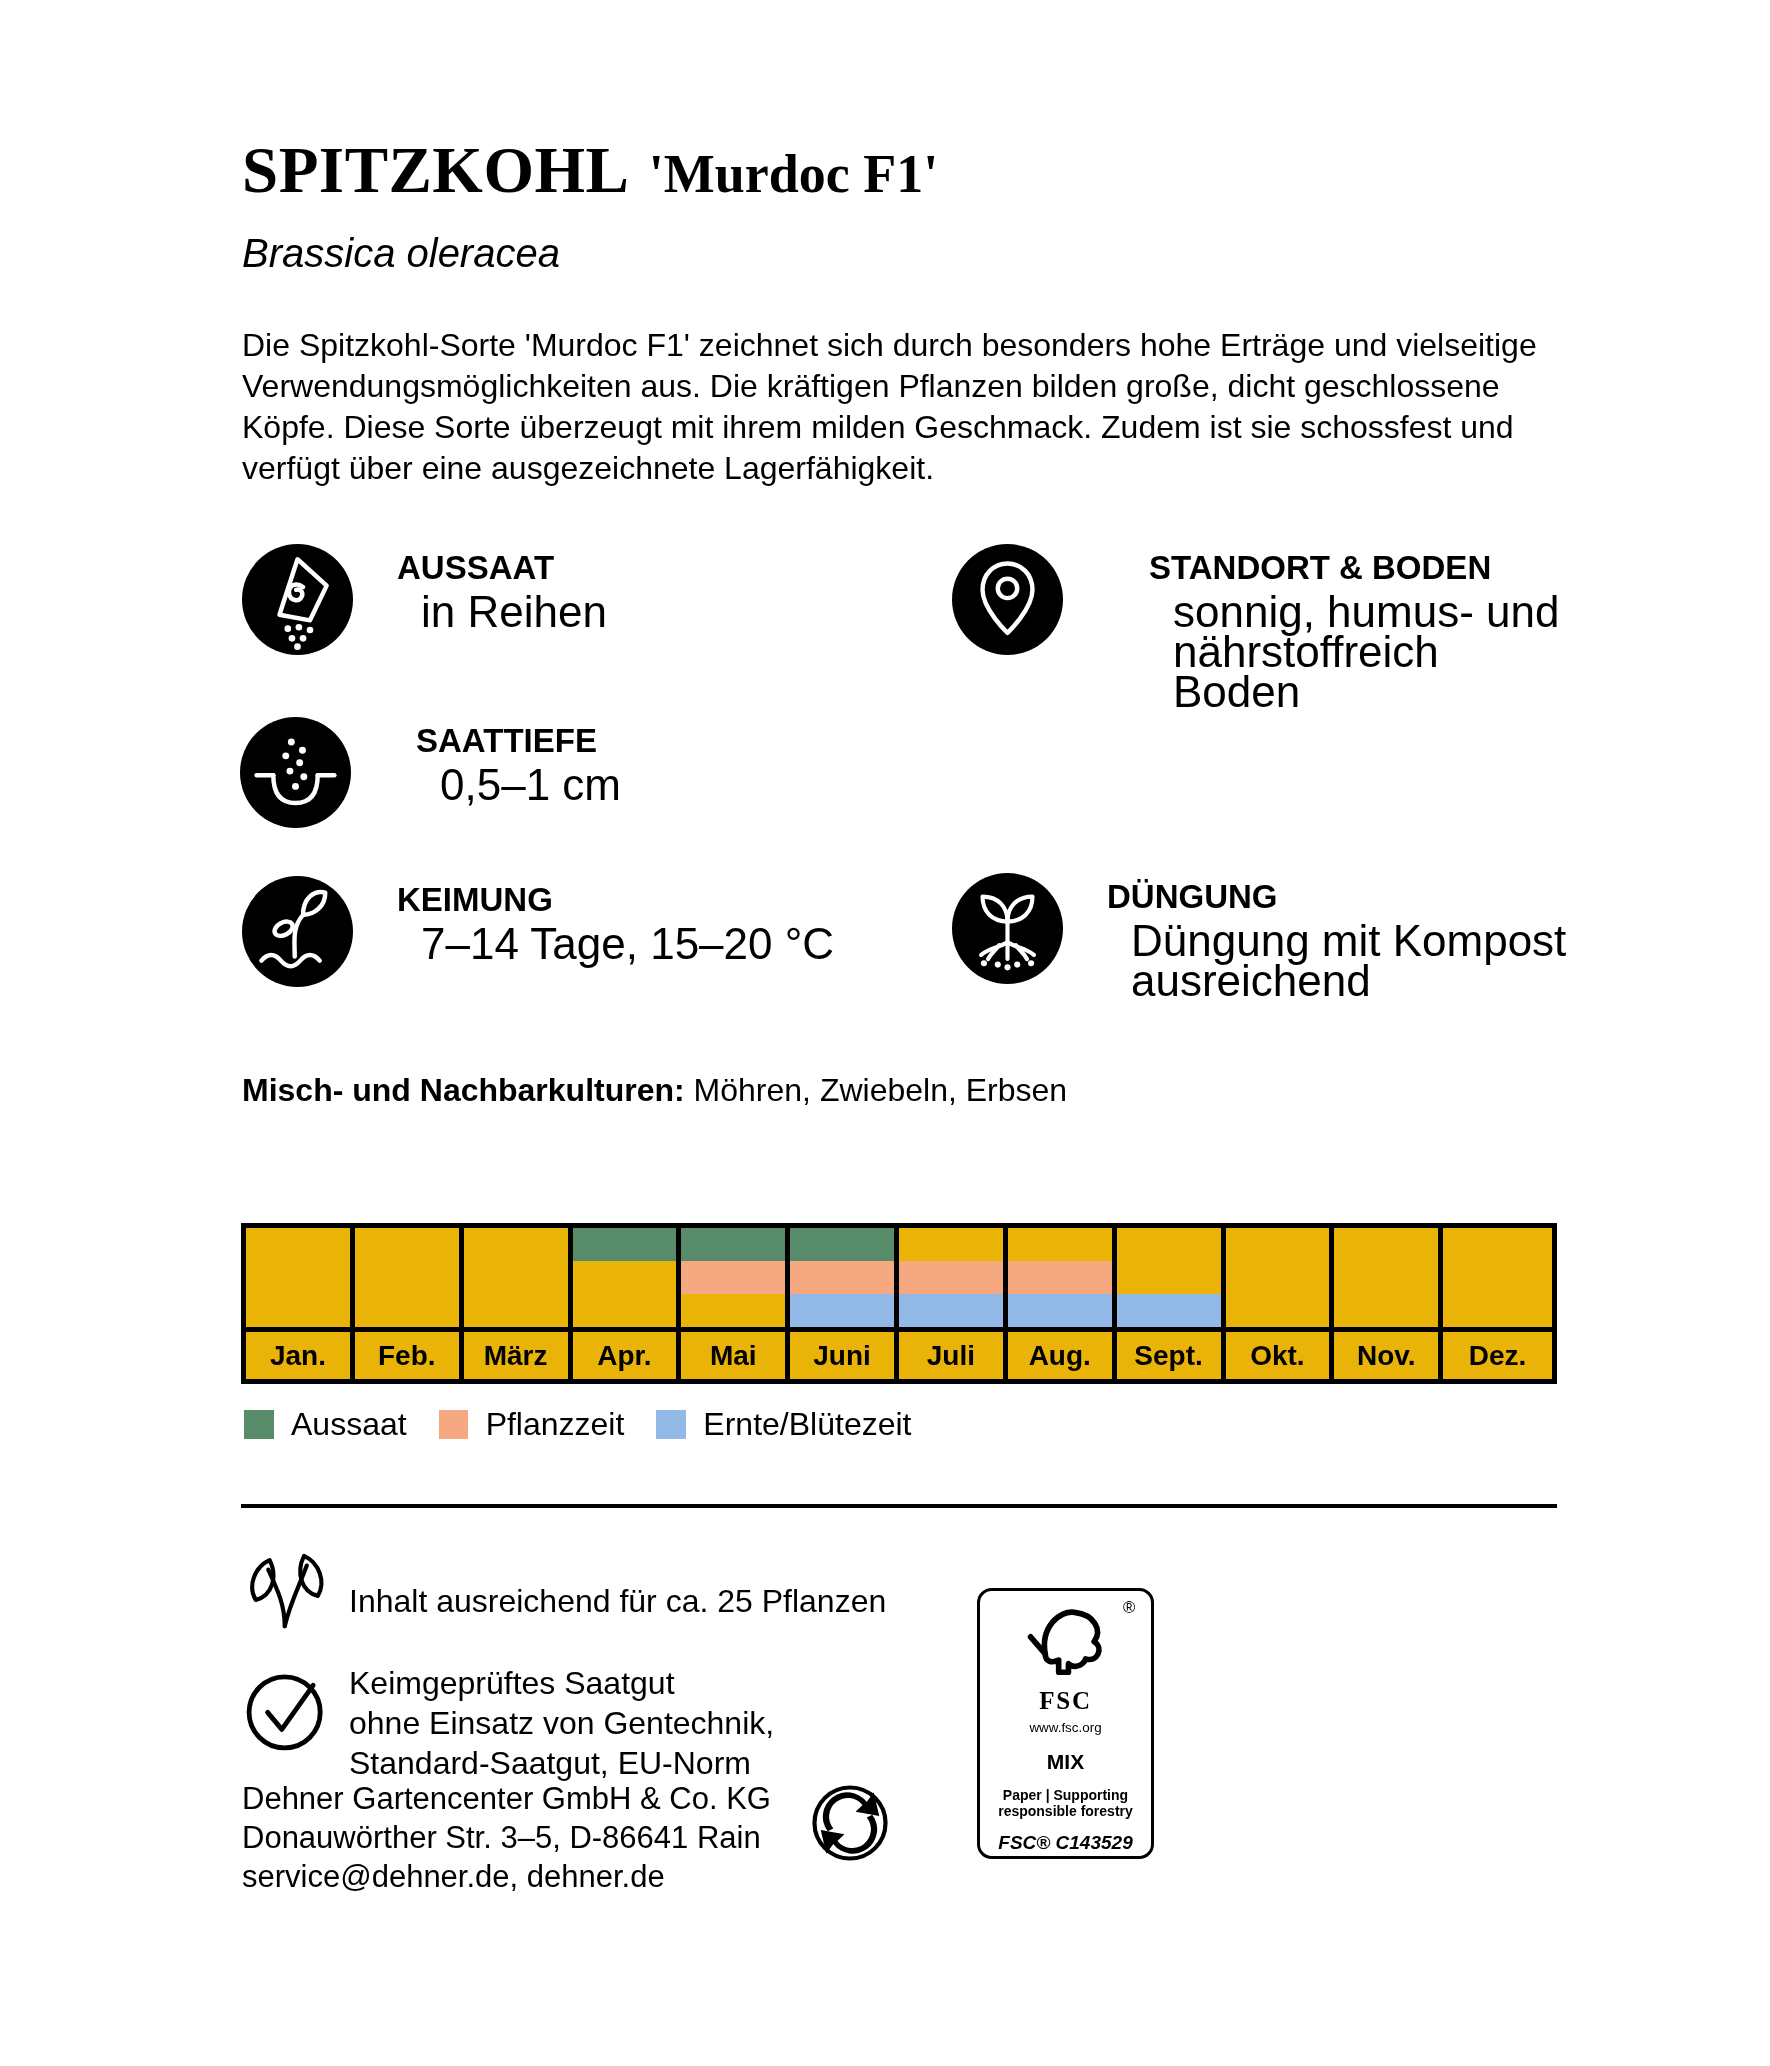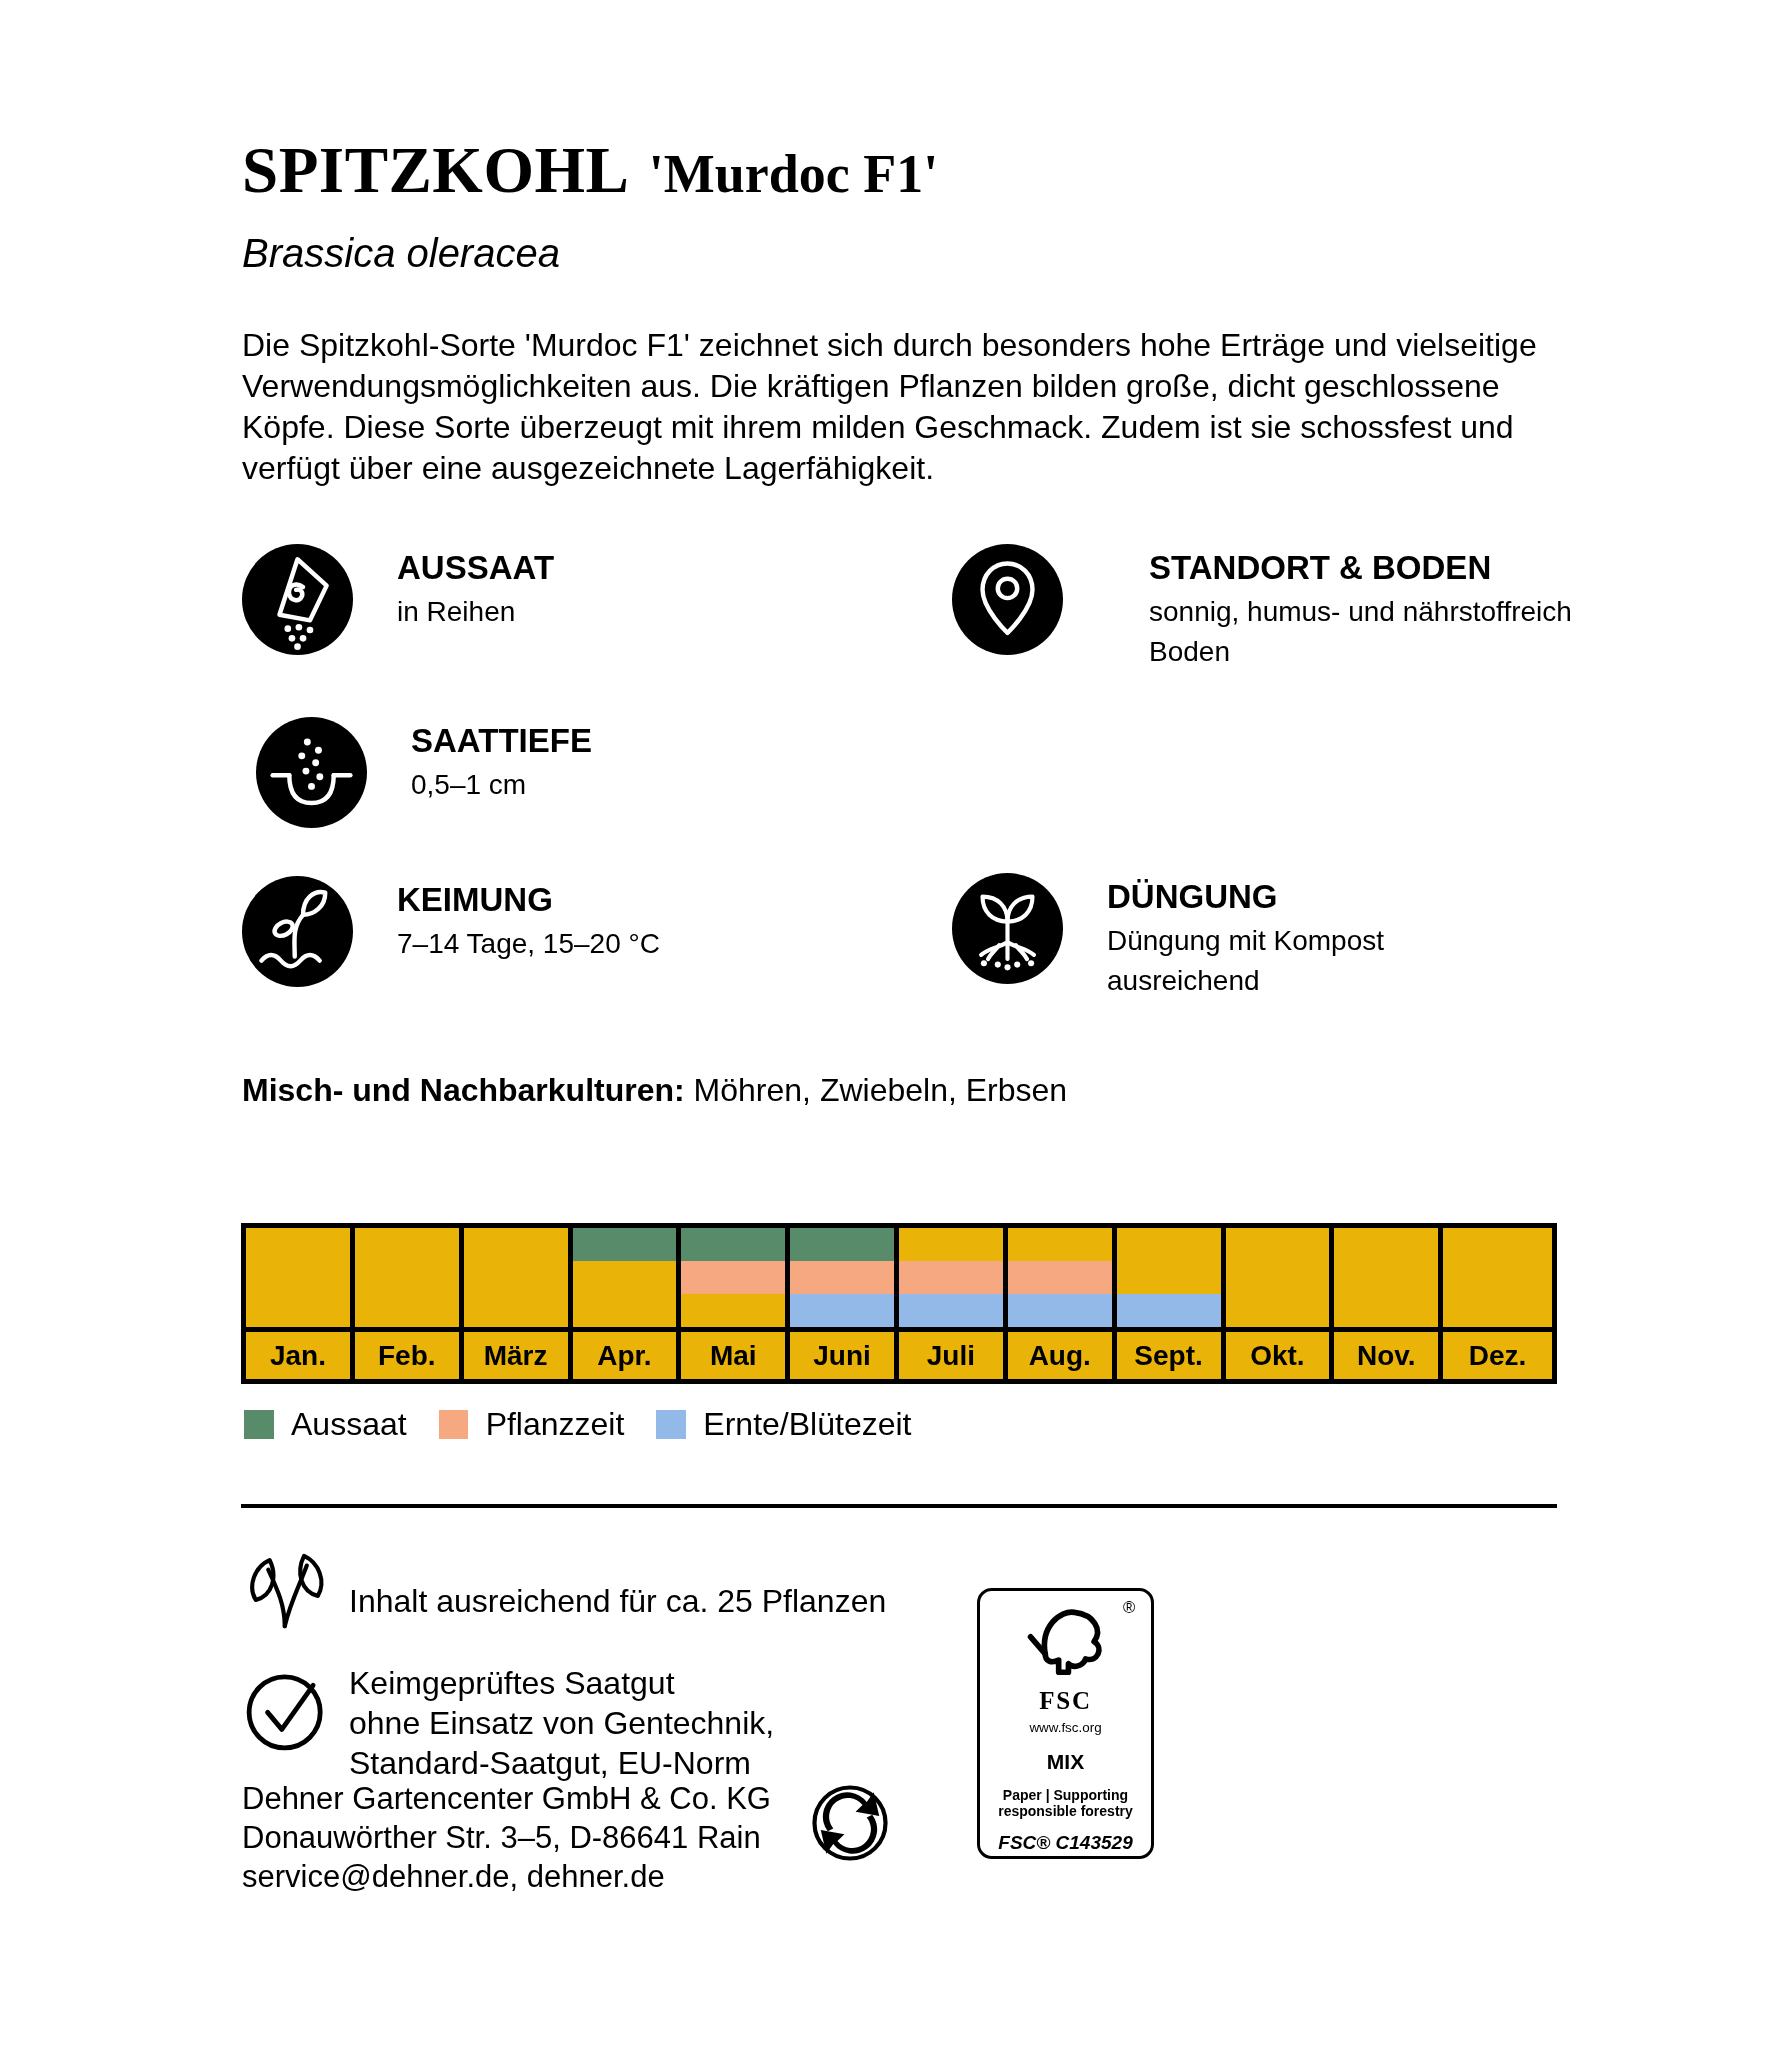--- a/index.html
+++ b/index.html
@@ -13,21 +13,21 @@
   #title-main{font-family:"Liberation Serif",serif;font-weight:bold;font-size:65px;letter-spacing:0.5px;}
   #title-cultivar{font-family:"Liberation Serif",serif;font-weight:bold;font-size:54px;margin-left:19.4px;}
   #botanical{left:242px;top:231px;font-size:40px;font-style:italic;}
   #description{left:242px;top:325px;font-size:32px;line-height:41px;}
 
   
   .info-item{display:flex;align-items:flex-start;}
   .info-icon{width:111px;height:111px;flex:0 0 111px;}
   .info-text{margin-left:44px;padding-top:4.6px;}
   .info-heading{font-size:33px;font-weight:bold;line-height:37px;margin-bottom:6.5px;}
-  .info-body{font-size:28px;line-height:40px;}
+  .info-body{font-size:44px;line-height:40px;margin-left:24px;}
 
   
   #companions{left:242px;top:1072px;font-size:32px;}
   #companions b{font-weight:bold;}
 
   
   #calendar{left:241px;top:1223px;width:1316px;border:5.5px solid #000;box-sizing:border-box;background:#eab308;}
   .band-row{display:grid;grid-template-columns:repeat(12,1fr);height:33px;}
   #calendar-month-row{display:grid;grid-template-columns:repeat(12,1fr);height:47px;border-top:5.5px solid #000;}
   .cal-cell{border-right:5.5px solid #000;box-sizing:border-box;}
@@ -89,21 +89,21 @@
           <circle cx="44" cy="68" r="2.4"></circle>
           <circle cx="40" cy="74" r="2.4"></circle>
       </g>
     </svg>
     <div class="info-text">
       <div class="info-heading">AUSSAAT</div>
       <div class="info-body pre">in Reihen</div>
     </div>
   </div>
 
-  <div class="abs info-item" style="left:256px;top:717px;width:692px;">
+  <div class="abs info-item" style="left:240px;top:717px;width:692px;gap:21px;">
     <svg class="info-icon" viewBox="0 0 80 80">
       <circle cx="40" cy="40" r="40" fill="#000"></circle>
       <g fill="none" stroke="#fff" stroke-width="3.2" stroke-linecap="round">
         <path d="M12 42 H24"></path>
           <path d="M56 42 H68"></path>
         <path d="M24 42 C24 56 30 62 40 62 C50 62 56 56 56 42"></path>
       </g>
       <g fill="#fff">
         <circle cx="37" cy="18" r="2.5"></circle>
           <circle cx="45" cy="24" r="2.5"></circle>

